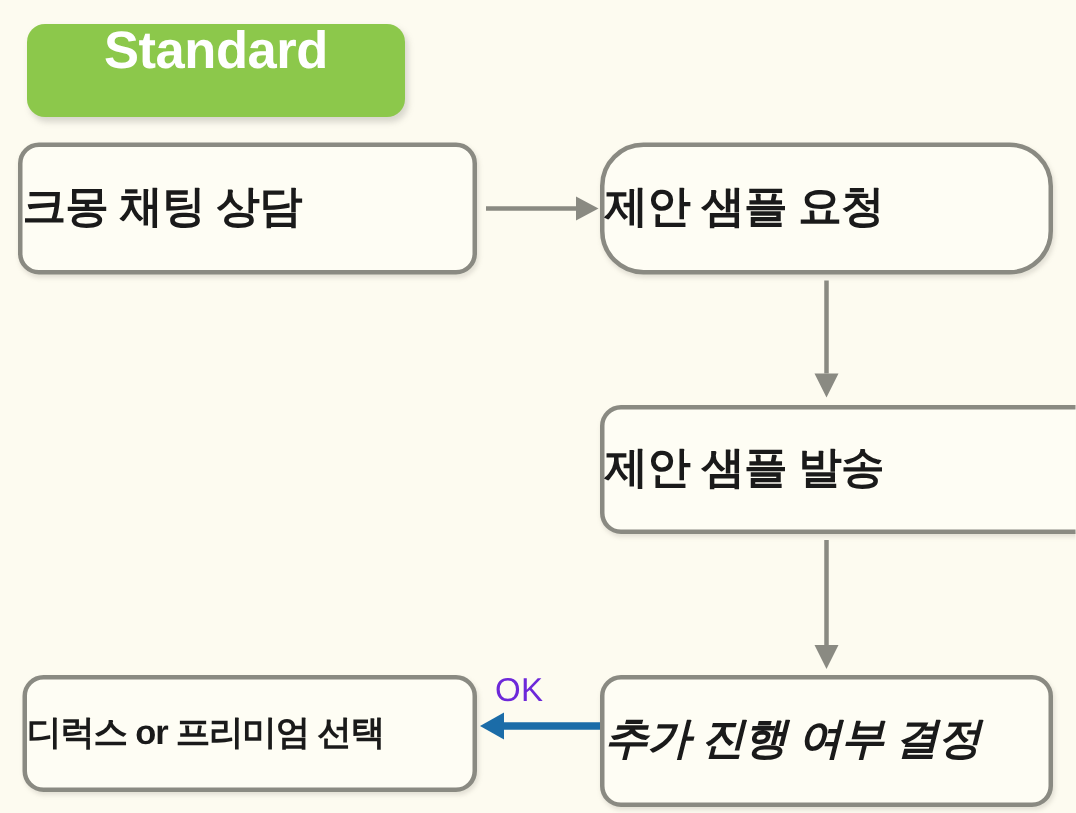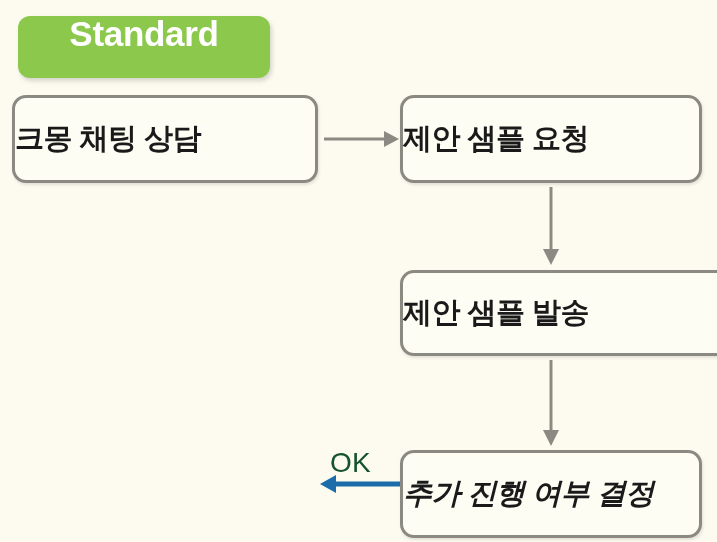--- a/index.html
+++ b/index.html
@@ -57,40 +57,40 @@
   .node-label {
     color: #1A1A1A;
     font-weight: 700;
     text-align: center;
     line-height: 1.1;
   }
   .size-lg { font-size: 29px; letter-spacing: -0.5px; }
   .size-sm { font-size: 23px; letter-spacing: -0.8px; }
 
   #node-chat      { left: 12px;  top: 95px;  width: 306px; height: 88px; }
-  #node-request   { left: 400px; top: 95px;  width: 302px; height: 88px; }
+  #node-request   { left: 400px; top: 95px;  width: 302px; height: 88px; border-radius: 29px; }
   #node-send      { left: 400px; top: 270px; width: 348px; height: 86px; }
   #node-decide    { left: 400px; top: 450px; width: 302px; height: 88px; font-style: italic; }
   #node-select    { left: 15px;  top: 450px; width: 303px; height: 78px; }
 
   
   .connector { position: absolute; }
 
   #arrow-h-1 { left: 322px; top: 118px; width: 78px; height: 42px; }
   #arrow-v-1 { left: 530px; top: 185px; width: 42px; height: 82px; }
   #arrow-v-2 { left: 530px; top: 358px; width: 42px; height: 90px; }
   #arrow-ok  { left: 318px; top: 444px; width: 84px; height: 56px; }
 
   .ok-label {
     position: absolute;
     left: 330px;
     top: 447px;
-    font-size: 28px;
+    font-size: 22px;
     font-weight: 400;
-    color: #14532d;
+    color: #6d28d9;
     letter-spacing: 0.3px;
   }
 </style>
 </head>
 <body>
 
 <div id="canvas">
 
   <div class="badge">
     <span class="badge-label">Standard</span>
@@ -105,20 +105,23 @@
   </div>
 
   <div class="node" id="node-send">
     <span class="node-label size-lg">제안 샘플 발송</span>
   </div>
 
   <div class="node" id="node-decide">
     <span class="node-label size-lg">추가 진행 여부 결정</span>
   </div>
 
+  <div class="node" id="node-select">
+    <span class="node-label size-sm">디럭스 or 프리미엄 선택</span>
+  </div>
 
   <svg class="connector" id="arrow-h-1" viewBox="0 0 78 42">
     <line x1="2" y1="21" x2="62" y2="21" stroke="#8A8A82" stroke-width="3"></line>
     <polygon points="62,13 77,21 62,29" fill="#8A8A82"></polygon>
   </svg>
 
   <svg class="connector" id="arrow-v-1" viewBox="0 0 42 82">
     <line x1="21" y1="2" x2="21" y2="64" stroke="#8A8A82" stroke-width="3"></line>
     <polygon points="13,64 21,80 29,64" fill="#8A8A82"></polygon>
   </svg>

